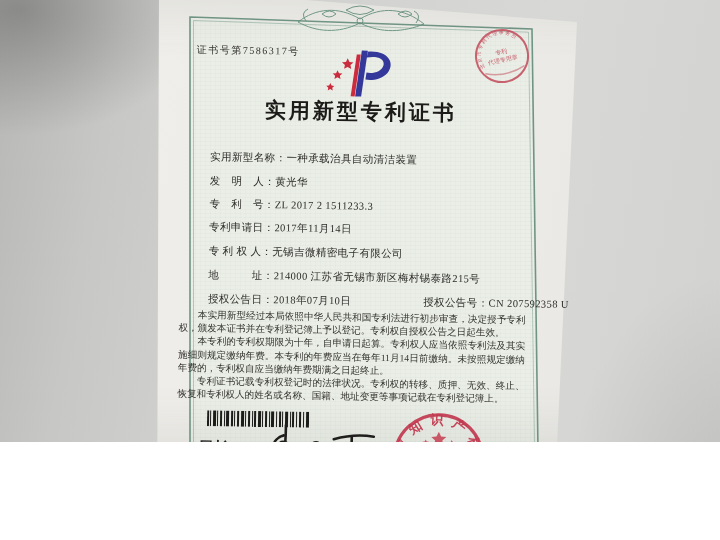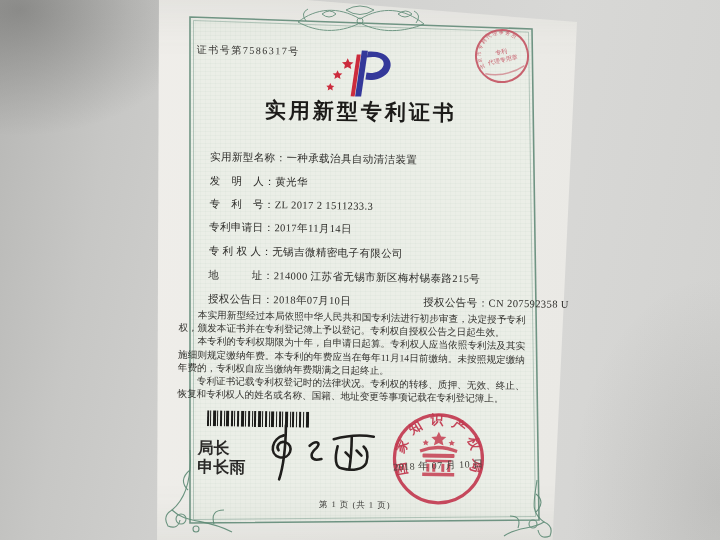--- a/index.html
+++ b/index.html
@@ -1,17 +1,17 @@
 <!DOCTYPE html>
 <html><head>
 <meta charset="utf-8">
 <style>
   html,body{margin:0;padding:0;}
   .stage{
-    position:relative;width:720px;height:540px;overflow:hidden;
+    position:relative;width:720px;height:442px;overflow:hidden;
     background:
       radial-gradient(260px 180px at 20px 10px, rgba(30,30,28,.30), rgba(30,30,28,0) 70%),
       radial-gradient(200px 300px at 720px 500px, rgba(60,60,58,.12), rgba(60,60,58,0) 75%),
       linear-gradient(100deg,#b7b7b5 0%,#c7c7c5 16%,#cfcfcd 30%,#d8d8d6 70%,#d2d2d0 100%);
     font-family:"Liberation Serif","DejaVu Serif",serif;
   }
   .paper{
     position:absolute;inset:0;
     clip-path:polygon(159px -12px,577px 22px,552px 552px,157px 552px);
     background:linear-gradient(100deg,#f1efeb 0%,#edece8 45%,#e8e7e3 100%);

